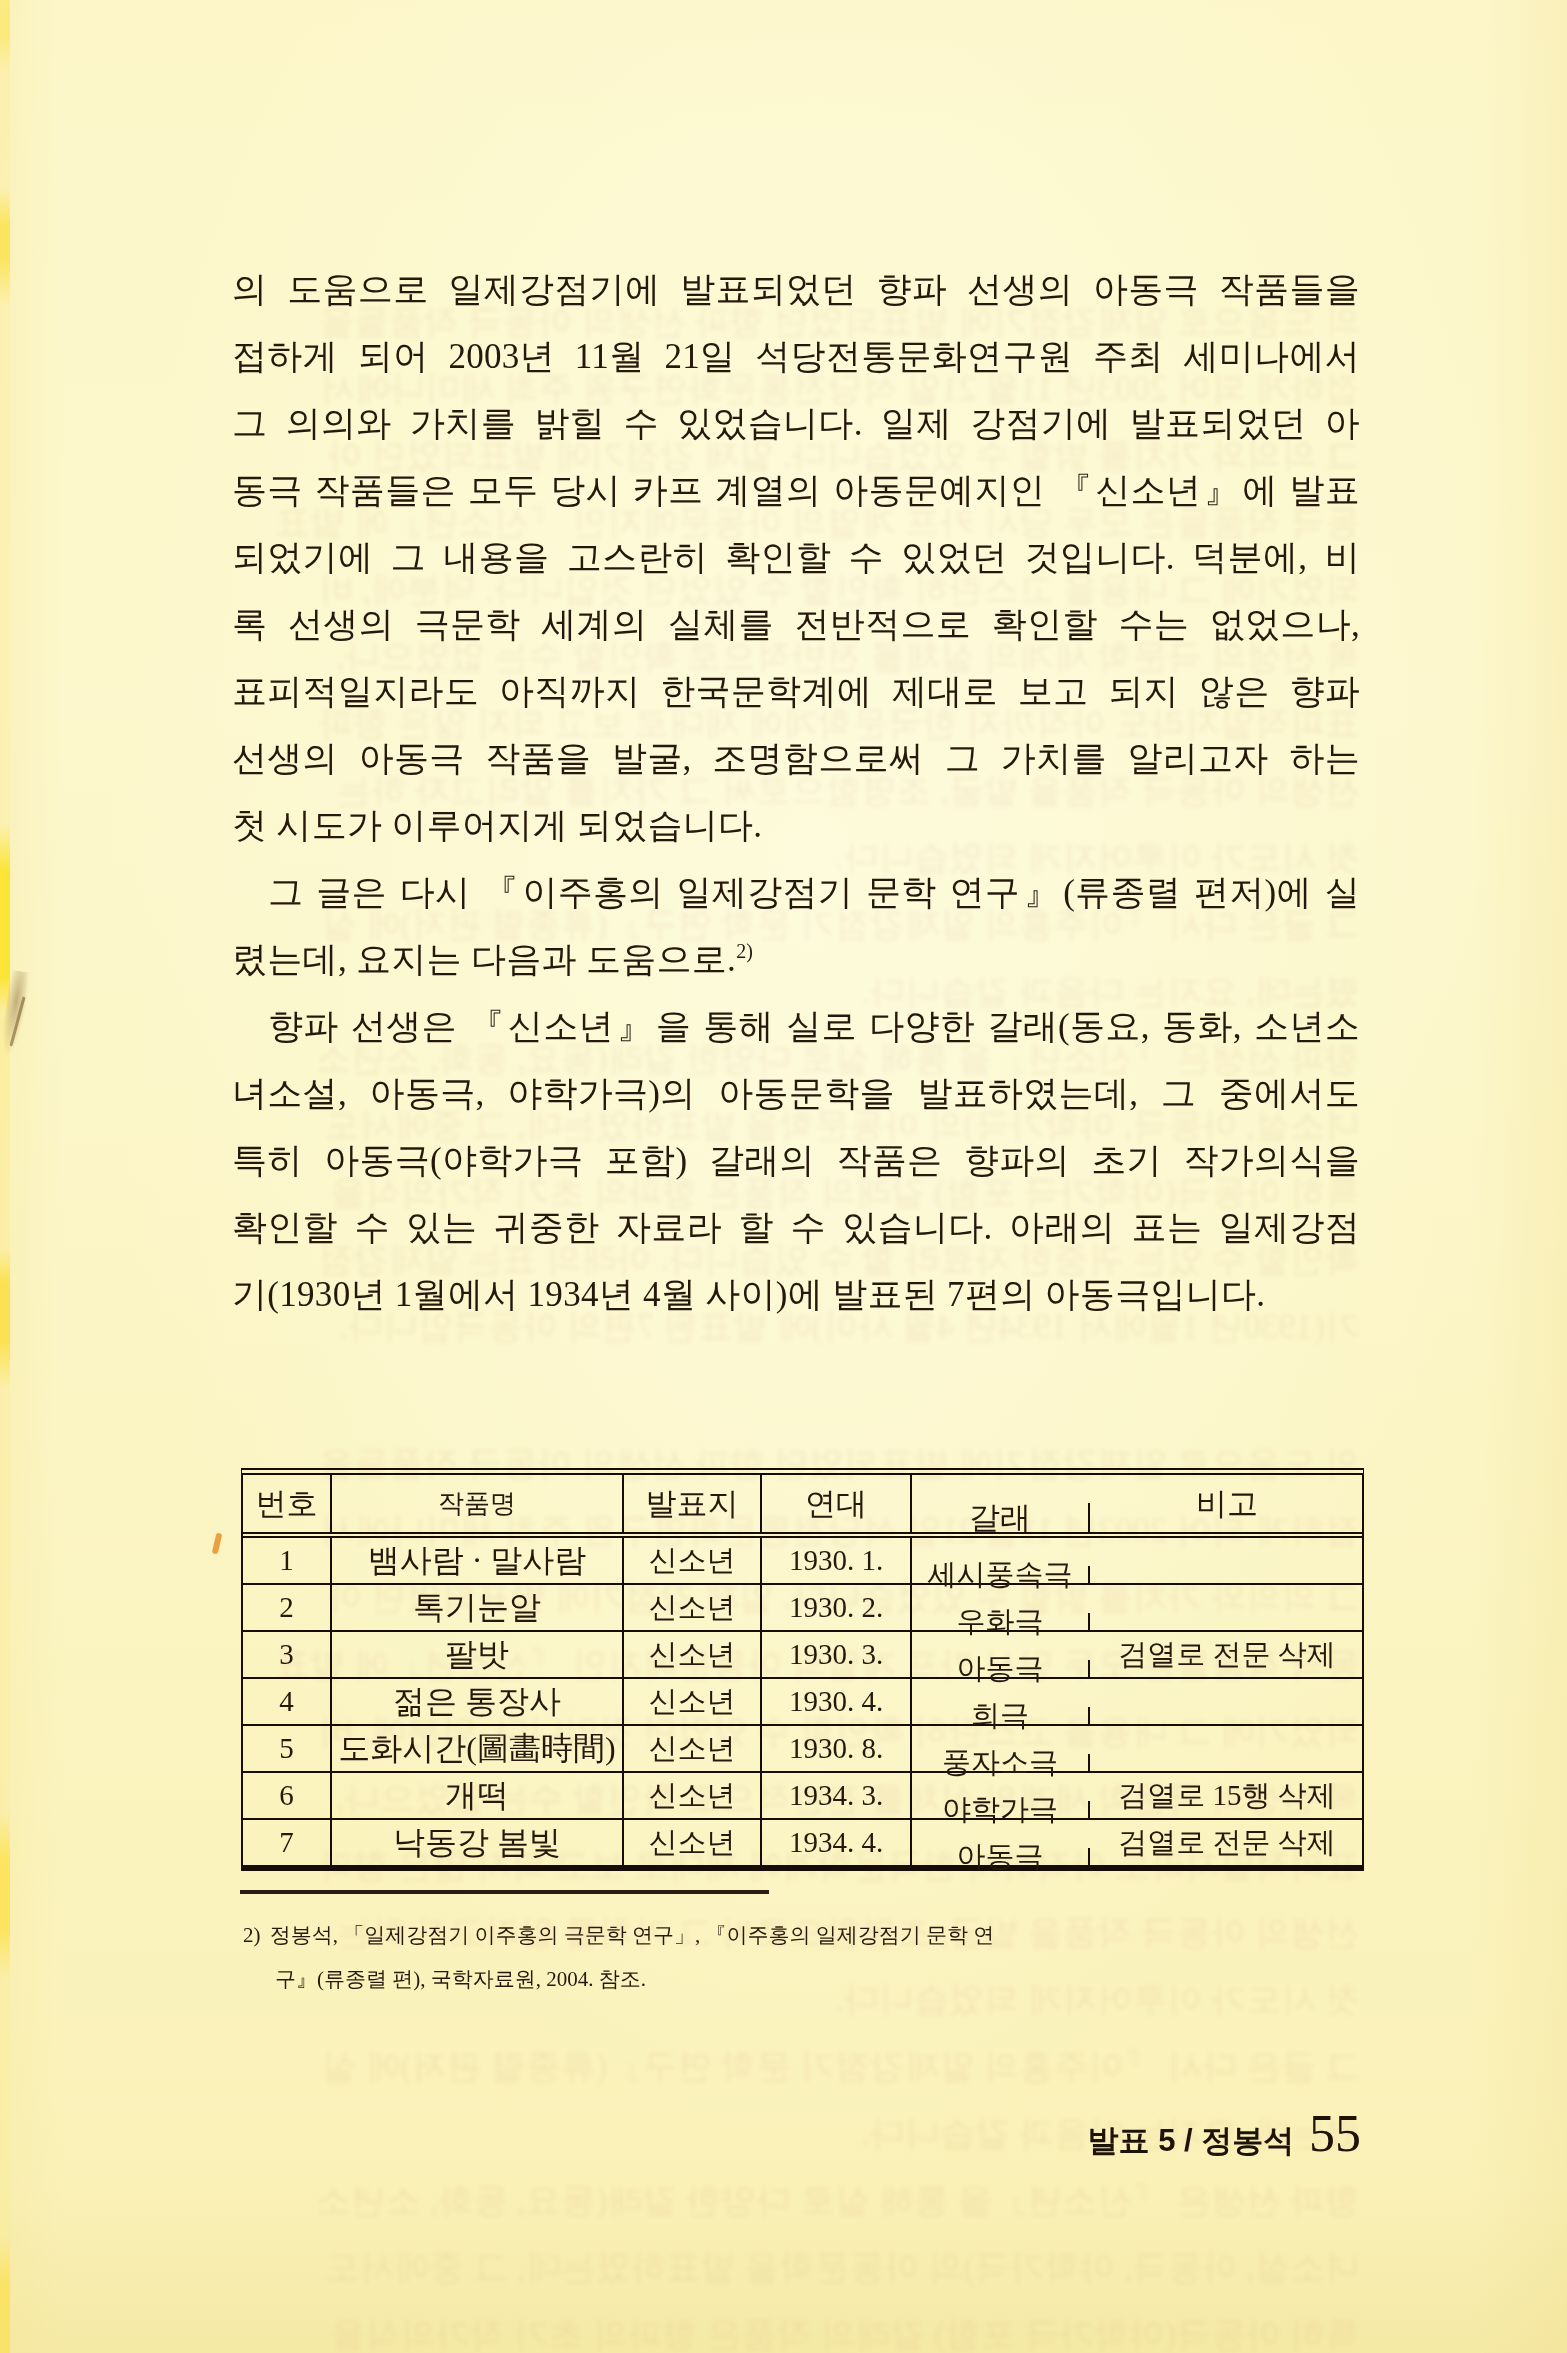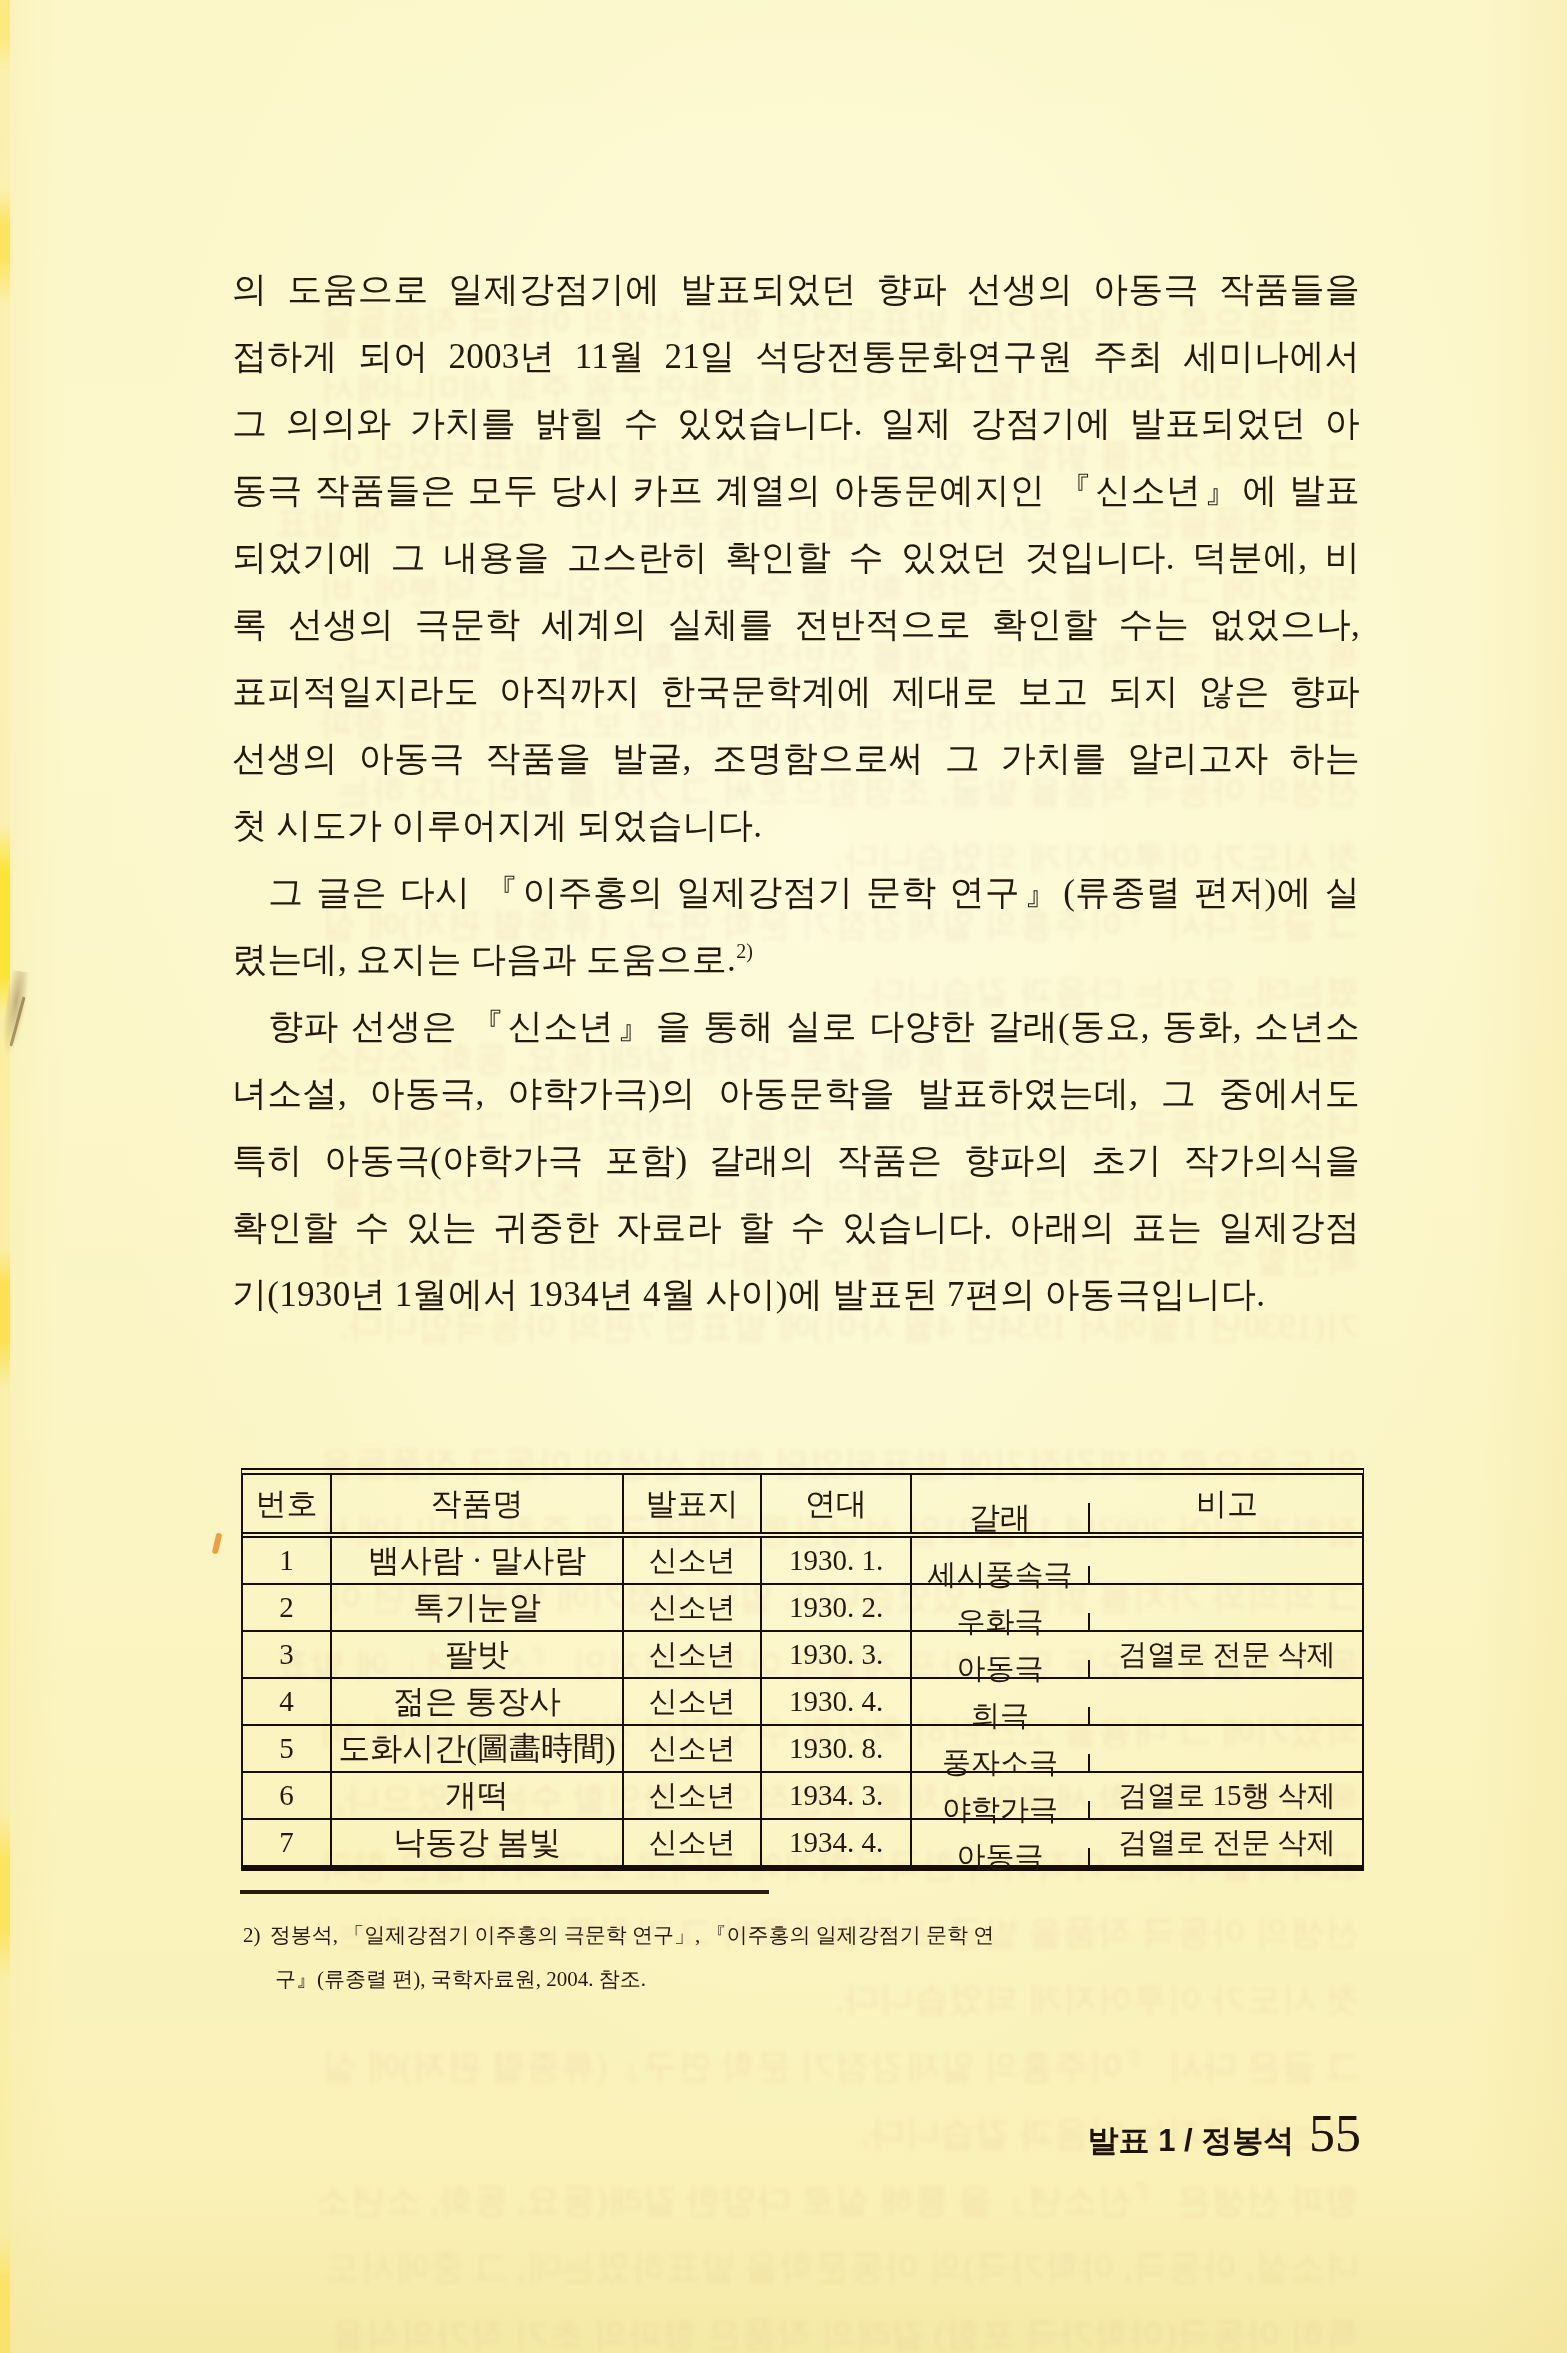--- a/index.html
+++ b/index.html
@@ -85,21 +85,21 @@
   .t-cell {
     box-sizing:border-box; border-right:2px solid #150d06;
     display:flex; align-items:center; justify-content:center;
     font-size:29px; white-space:nowrap; overflow:visible;
   }
   .t-cell:last-child { border-right:none; }
   .t-row.head .t-cell { font-size:31px; }
   .c0 { flex:0 0 89px; } .c1 { flex:0 0 292px; font-size:32px; }
   .c2 { flex:0 0 138px; } .c3 { flex:0 0 150px; }
   .c4 { flex:0 0 178px;margin-top:28px; } .c5 { flex:0 0 274px; }
-  .t-row.head .c1 { font-size:31px; }
+  .t-row.head .c1 { font-size:26px; }
 
   
   .fn-rule { position:absolute; left:240px; top:1890px; width:529px; height:4px; background:#2a1c10; z-index:1; }
   .footnote { position:absolute; left:243px; top:1913px; width:1135px; z-index:1; font-size:21px; line-height:44px; }
   .footnote .fn-line { white-space:nowrap; }
   .footnote .fn-line2 { padding-left:32px; }
   .fn-marker { padding-right:9.3px; }
 
   
   .page-footer {
@@ -240,21 +240,21 @@
     </div>
 
   <div class="fn-rule"></div>
 
   <div class="footnote">
     <div class="fn-line"><span class="fn-marker">2)</span><span>정봉석, 「일제강점기 이주홍의 극문학 연구」, 『이주홍의 일제강점기 문학 연</span></div>
     <div class="fn-line fn-line2">구』(류종렬 편), 국학자료원, 2004. 참조.</div>
   </div>
 
   <div class="page-footer">
-    <span>발표 1 / 정봉석</span><span class="pagenum">55</span>
+    <span>발표 5 / 정봉석</span><span class="pagenum">55</span>
   </div>
 
   <div class="smudge"></div>
   <div class="pen-mark"></div>
   <div class="orange-tick"></div>
 
 </div>
 
 
 </body></html>

